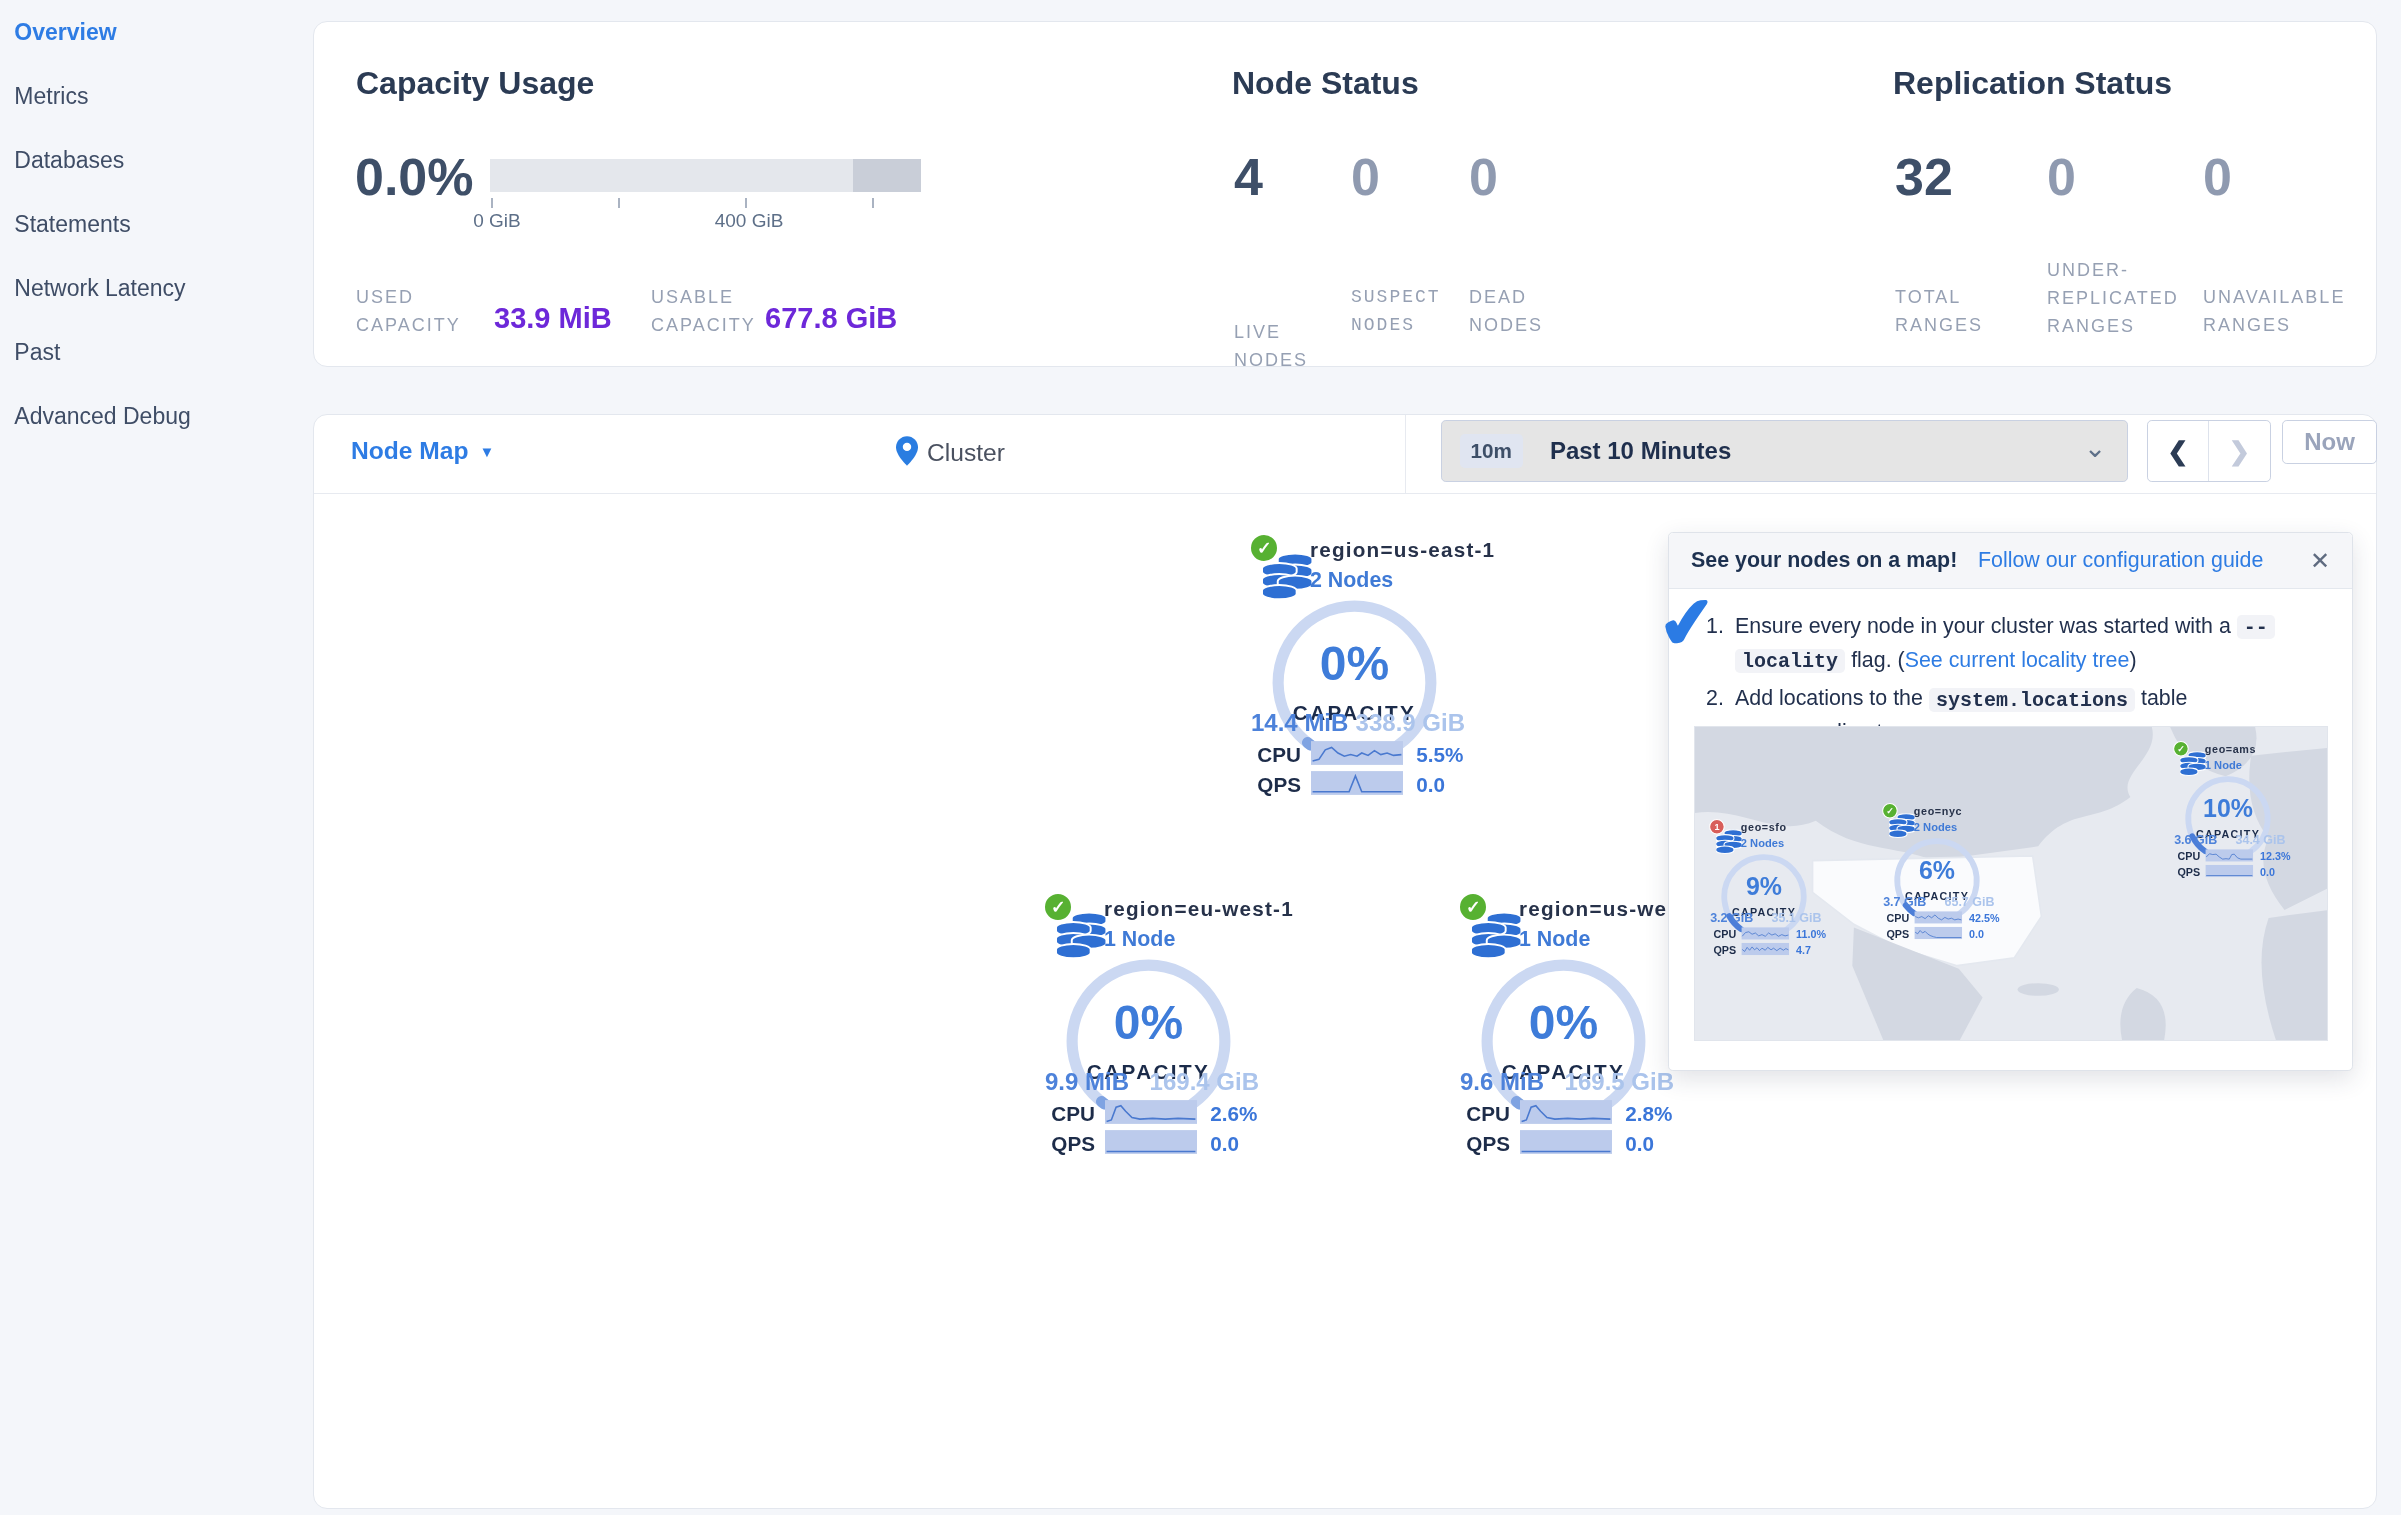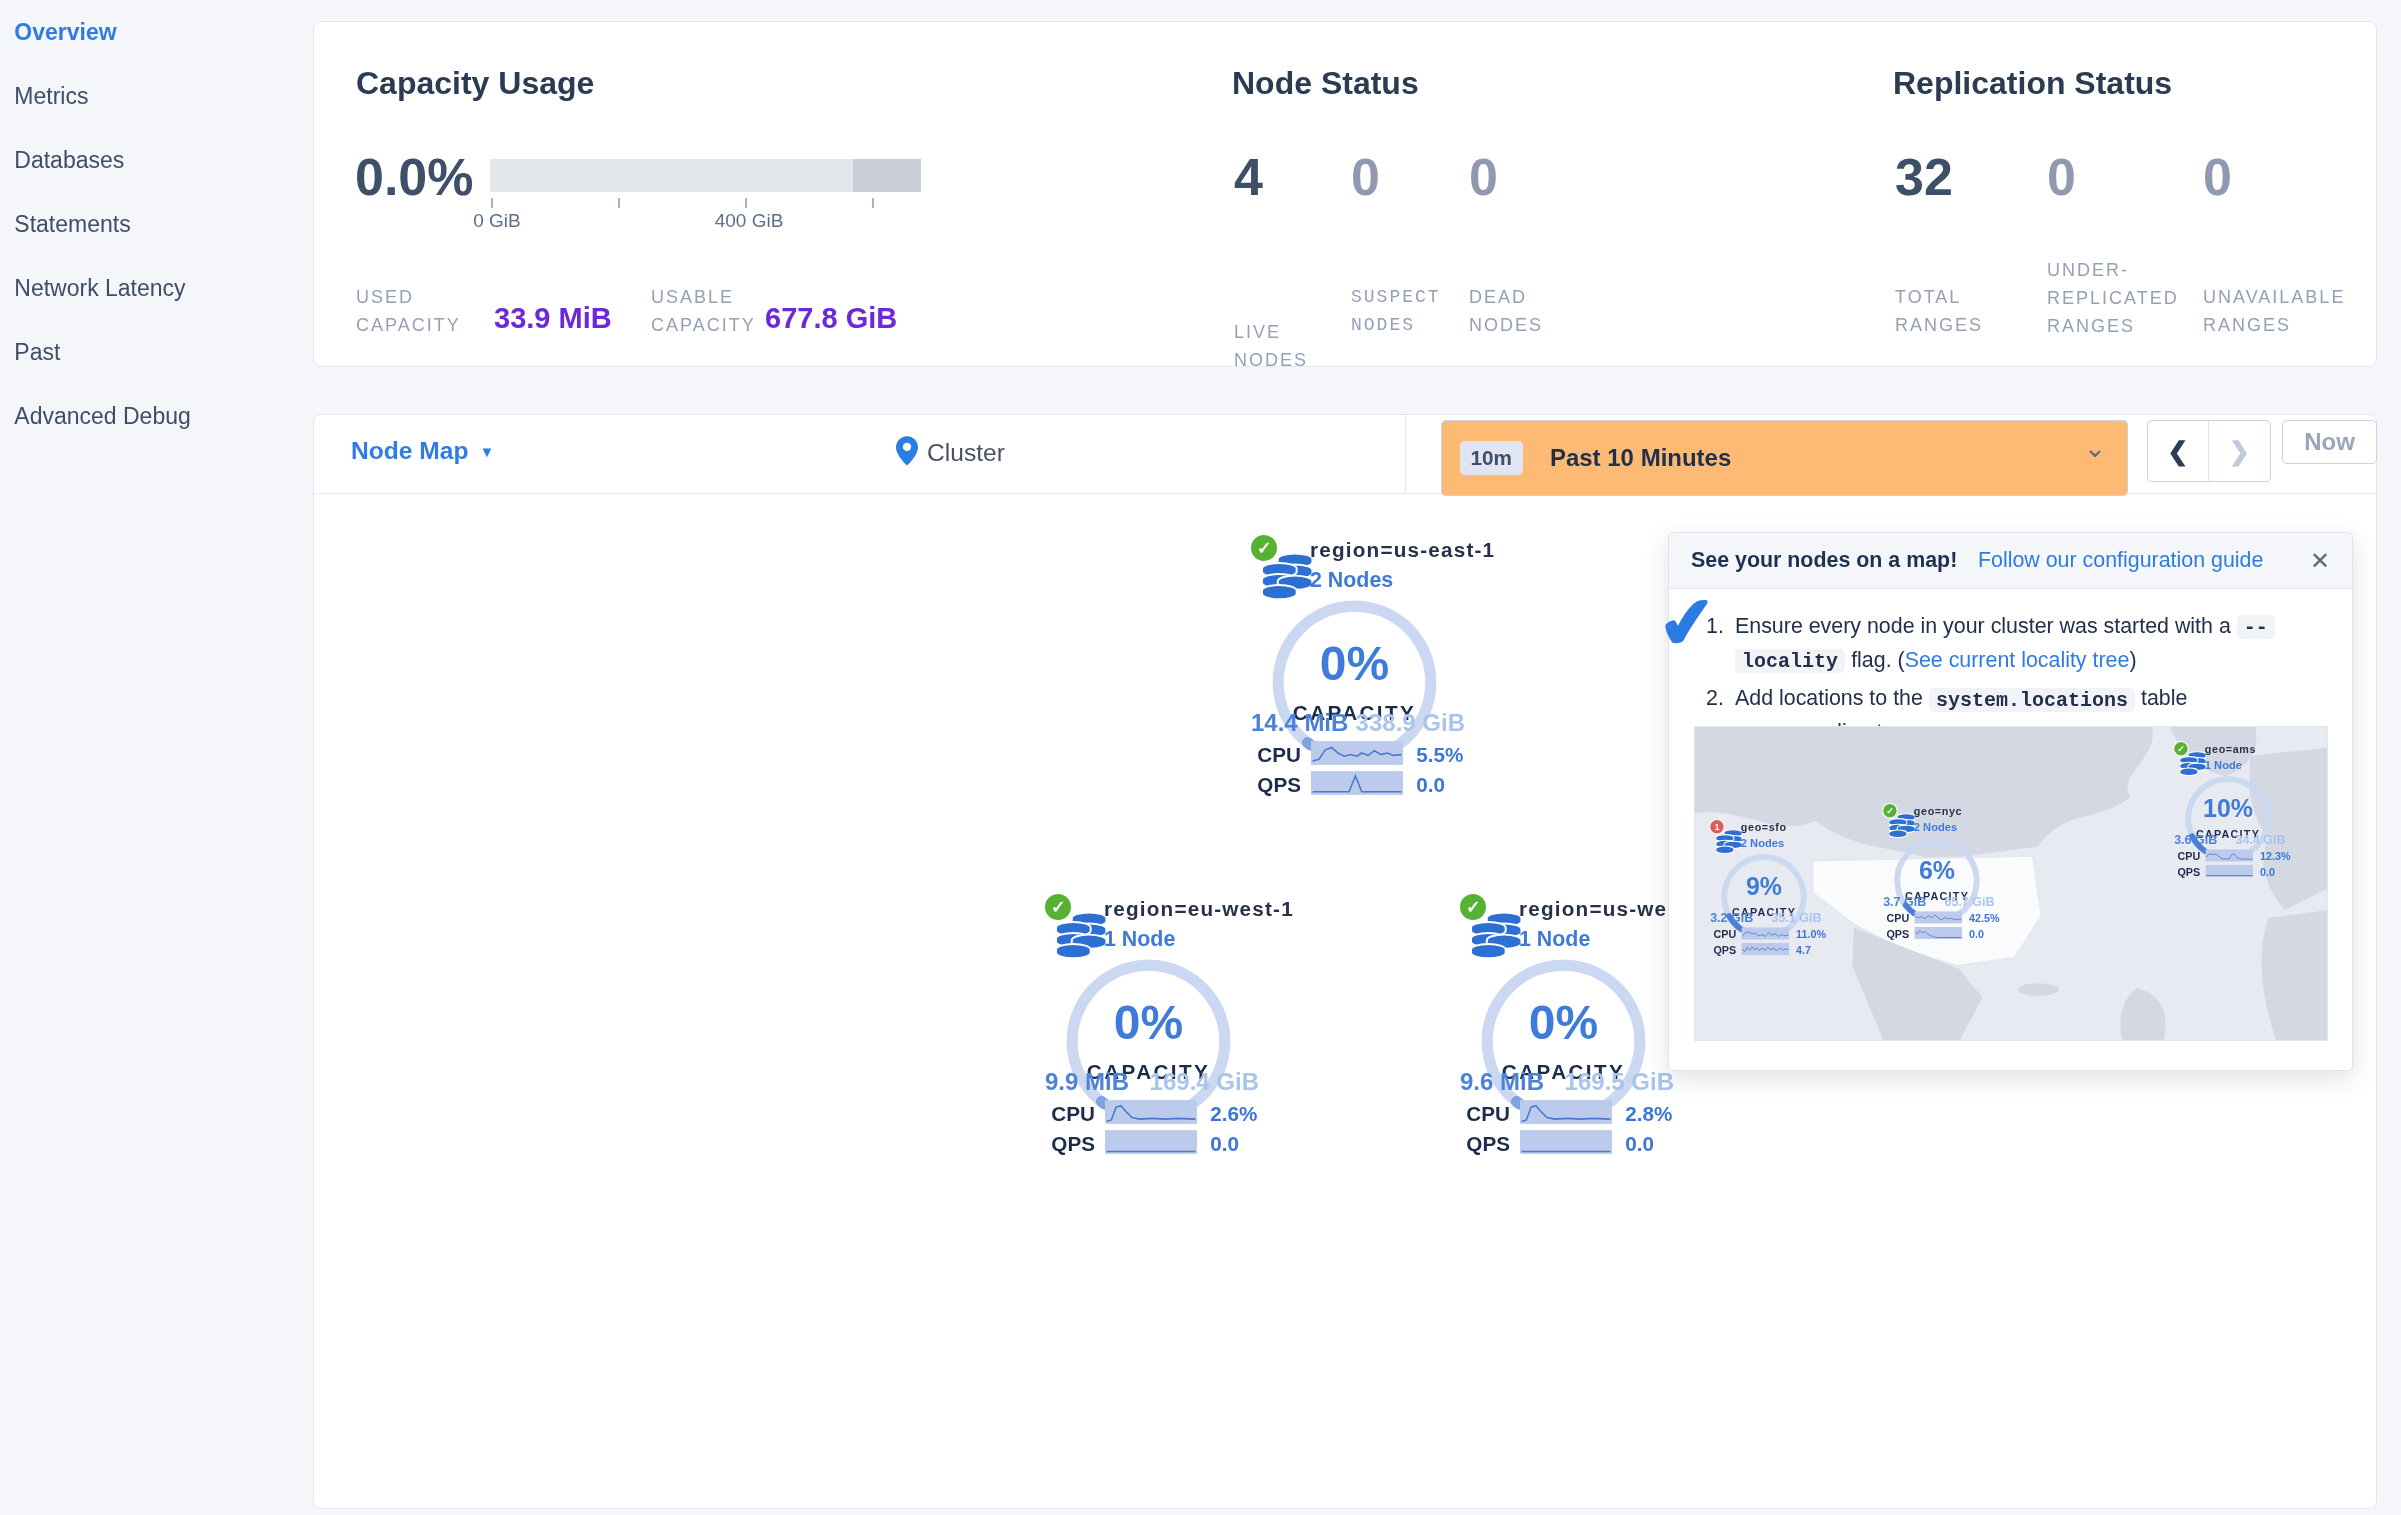--- a/index.html
+++ b/index.html
@@ -9,41 +9,41 @@
     background: #f4f6fa;
     font-family: "Liberation Sans", sans-serif;
     color: #3e4f68; overflow: hidden;
   }
   
   #sidebar { position:absolute; left:0; top:0; width:312px; height:1516px; }
   #sidebar ul { list-style:none; padding-top:16px; }
   #sidebar li { height:64px; line-height:32px; padding-left:14.3px; font-size:23px; color:#3f4d66; cursor:pointer; }
   #sidebar li.active { color:#2e7ce4;font-weight:bold; }
   
-  .card { position:absolute; background:#fff; border:0.8px solid #e3e7ee; border-radius:8px; }
+  .card { position:absolute; background:#fff; border:0.8px solid #e3e7ee; border-radius:14px; }
   #overview-card { left:313px; top:21.4px; width:2064px; height:346px; }
   #map-card { left:313px; top:414px; width:2064px; height:1095px; }
   .sec-title { position:absolute; font-size:32px; font-weight:700; color:#2b3b54; }
   .big-num { position:absolute; font-size:52px; line-height:57px; font-weight:600; color:#3e4f68; }
   .big-num.dim { color:#8f9ab0; }
   .caps-label { position:absolute; font-size:18px; line-height:28px; letter-spacing:2px; color:#96a0b3; }
   .stat-value { position:absolute; font-size:29px; font-weight:700; color:#6d28d9; }
   
   #cap-bar { position:absolute; left:176px; top:137px; width:431px; height:33px; background:#e4e7ec; }
   #cap-bar .nonusable { position:absolute; right:0; top:0; width:68px; height:33px; background:#c9ced8; }
   .tick { position:absolute; top:176px; width:1.6px; height:9.5px; background:#aab3c2; }
   .tick-label { position:absolute; top:188px; font-size:19px; color:#5d6f88; transform:translateX(-50%); }
   
   #toolbar { position:absolute; left:0; top:0; width:100%; height:79px; border-bottom:0.8px solid #e7eaf0; }
   #view-selector { position:absolute; left:37px; top:22px; font-size:24.6px; font-weight:600; color:#2e7ce4; cursor:pointer; }
   #view-selector .caret { font-size:15px; margin-left:11px; vertical-align:2.4px; }
   #pin-wrap { position:absolute; left:582px; top:20.7px; }
   #breadcrumb-cluster { position:absolute; left:613px; top:24px; font-size:24.6px; color:#4a5160; }
   #toolbar-divider { position:absolute; left:1091px; top:0; width:0.8px; height:79px; background:#e7eaf0; }
-  #time-select { position:absolute; left:1127px; top:4.8px; width:687px; height:76px; border:1.6px solid #c9d1e2; border-radius:4.8px; background:#fdba74; display:flex; align-items:center; cursor:pointer; }
+  #time-select { position:absolute; left:1127px; top:4.8px; width:687px; height:62px; border:1.6px solid #c9d1e2; border-radius:4.8px; background:#e5e5e5; display:flex; align-items:center; cursor:pointer; }
   #time-badge { margin-left:17.5px; background:#e0e5f1; border-radius:4.8px; padding:4.8px 11px; font-size:20.7px; font-weight:700; color:#3e4f68; }
   #time-label { margin-left:27px; font-size:24px; font-weight:600; color:#1f2f4d; }
   #time-chevron { position:absolute; right:20.7px; top:11px; font-size:27px; color:#5d6f88; }
   #time-nav { position:absolute; left:1833px; top:4.8px; width:124px; height:62px; border:1.6px solid #c9d1e2; border-radius:4.8px; background:#fff; display:flex; }
   #time-nav .nav-btn { width:50%; display:flex; align-items:center; justify-content:center; font-size:25.4px; font-weight:700; cursor:pointer; }
   #time-nav .nav-btn.prev { color:#2c3c55; border-right:0.8px solid #dde2ec; }
   #time-nav .nav-btn.next { color:#c3cadb; }
   #now-button { position:absolute; left:1968px; top:4.8px; width:95px; height:44px; border:1.6px solid #c9d1e2; border-radius:4.8px; background:#fff; font-size:24px; font-weight:600; color:#9aa4bb; display:flex; align-items:center; justify-content:center; cursor:pointer; }
   
   .region-widget { position:absolute; width:334px; height:274px; }

